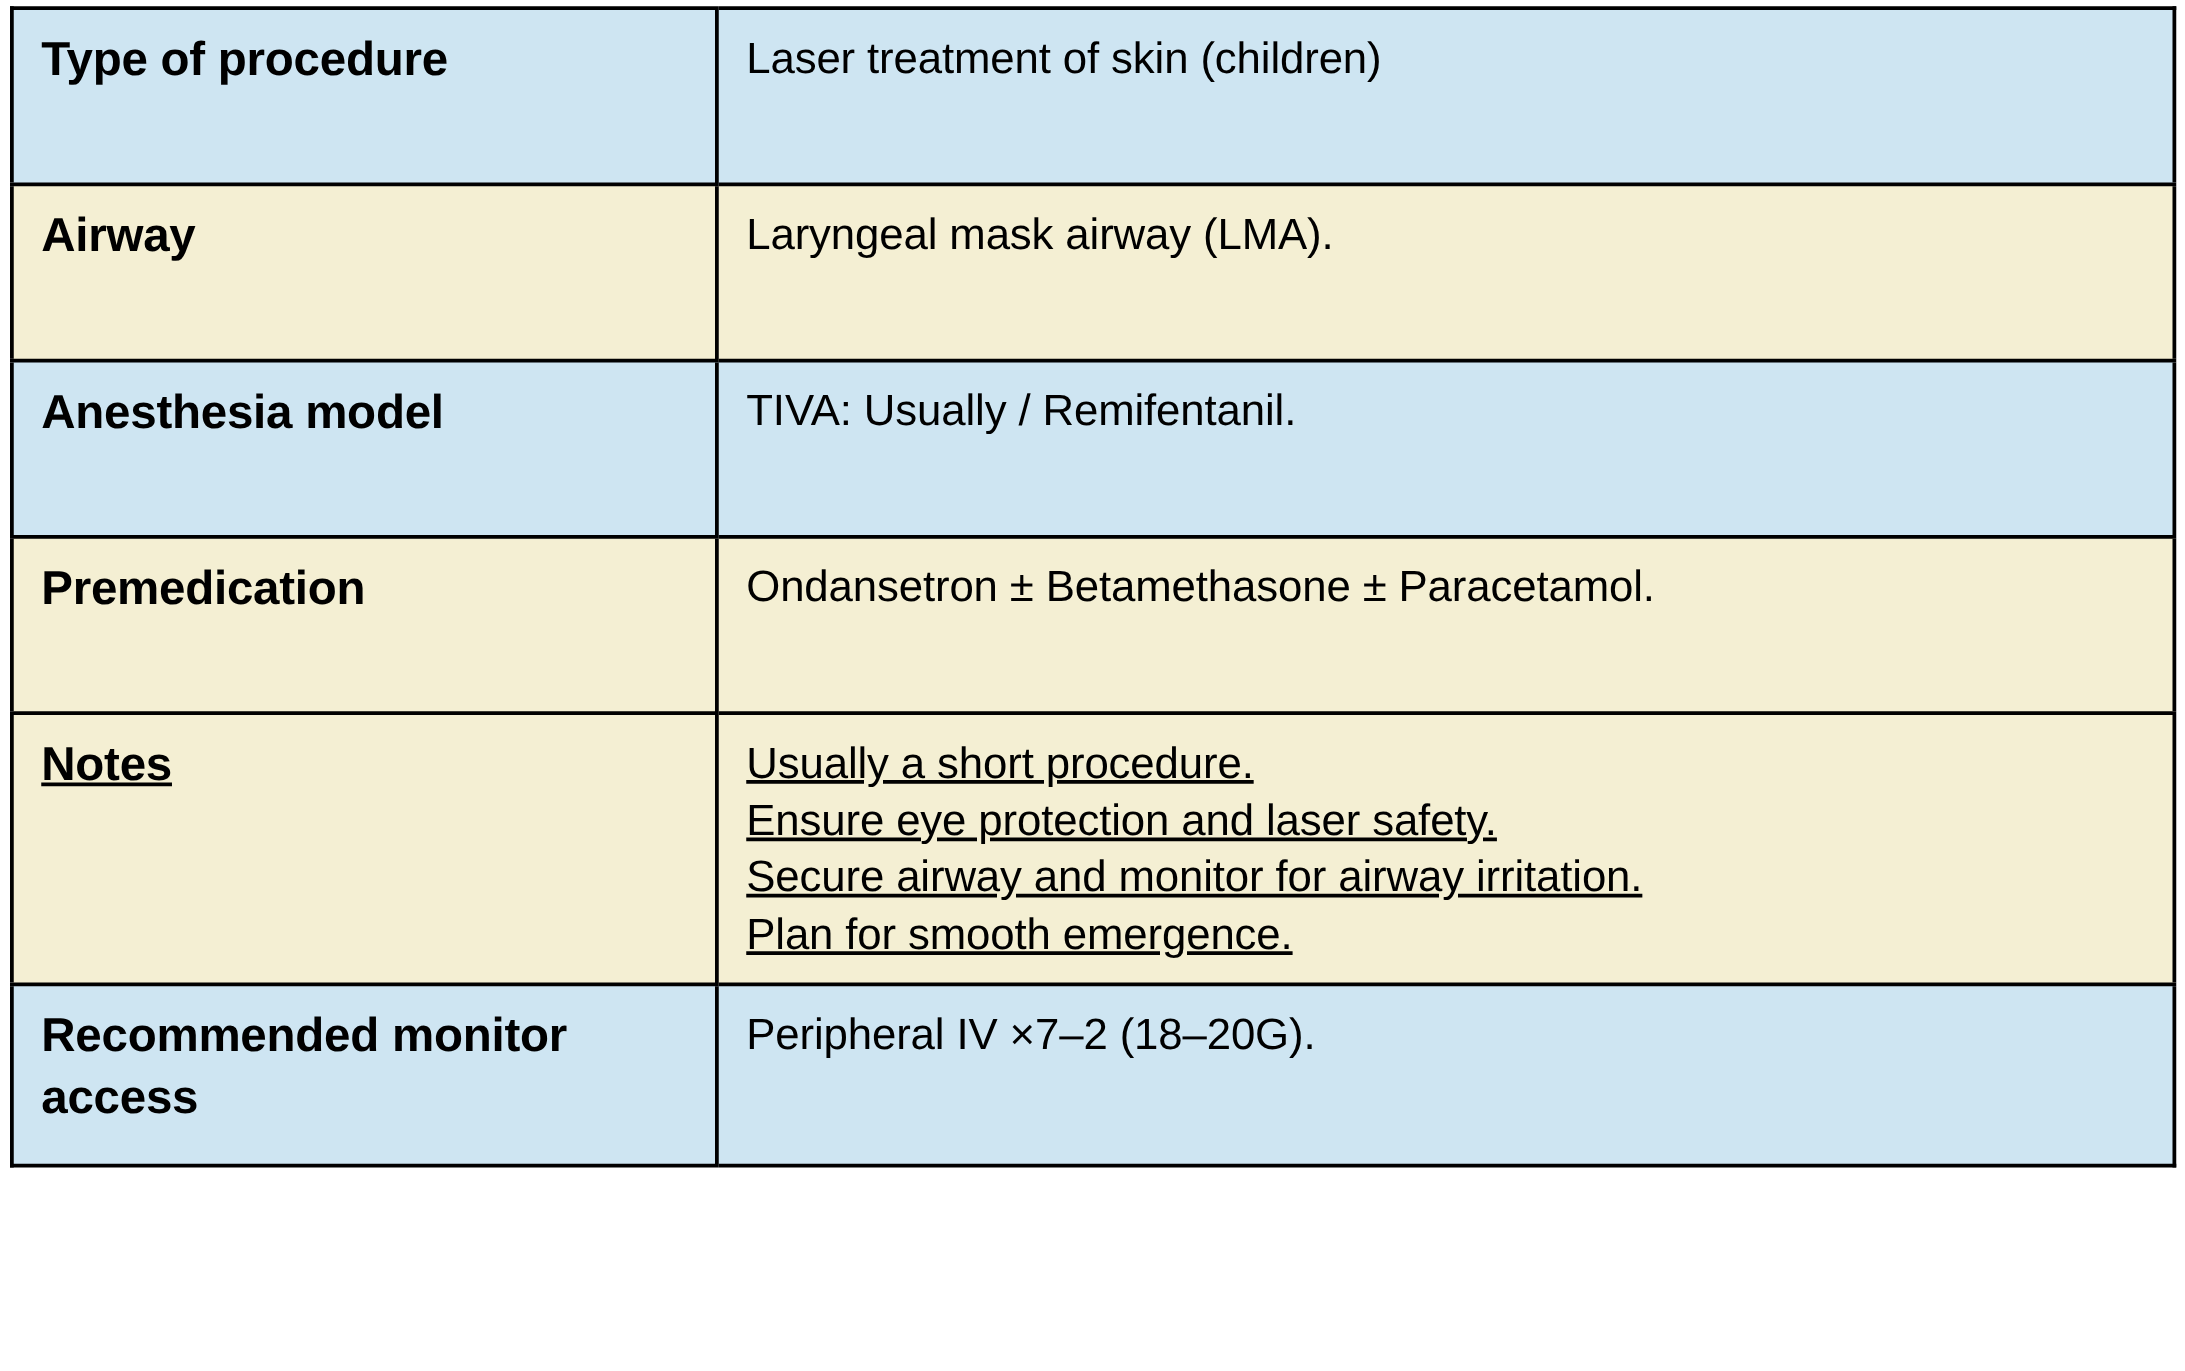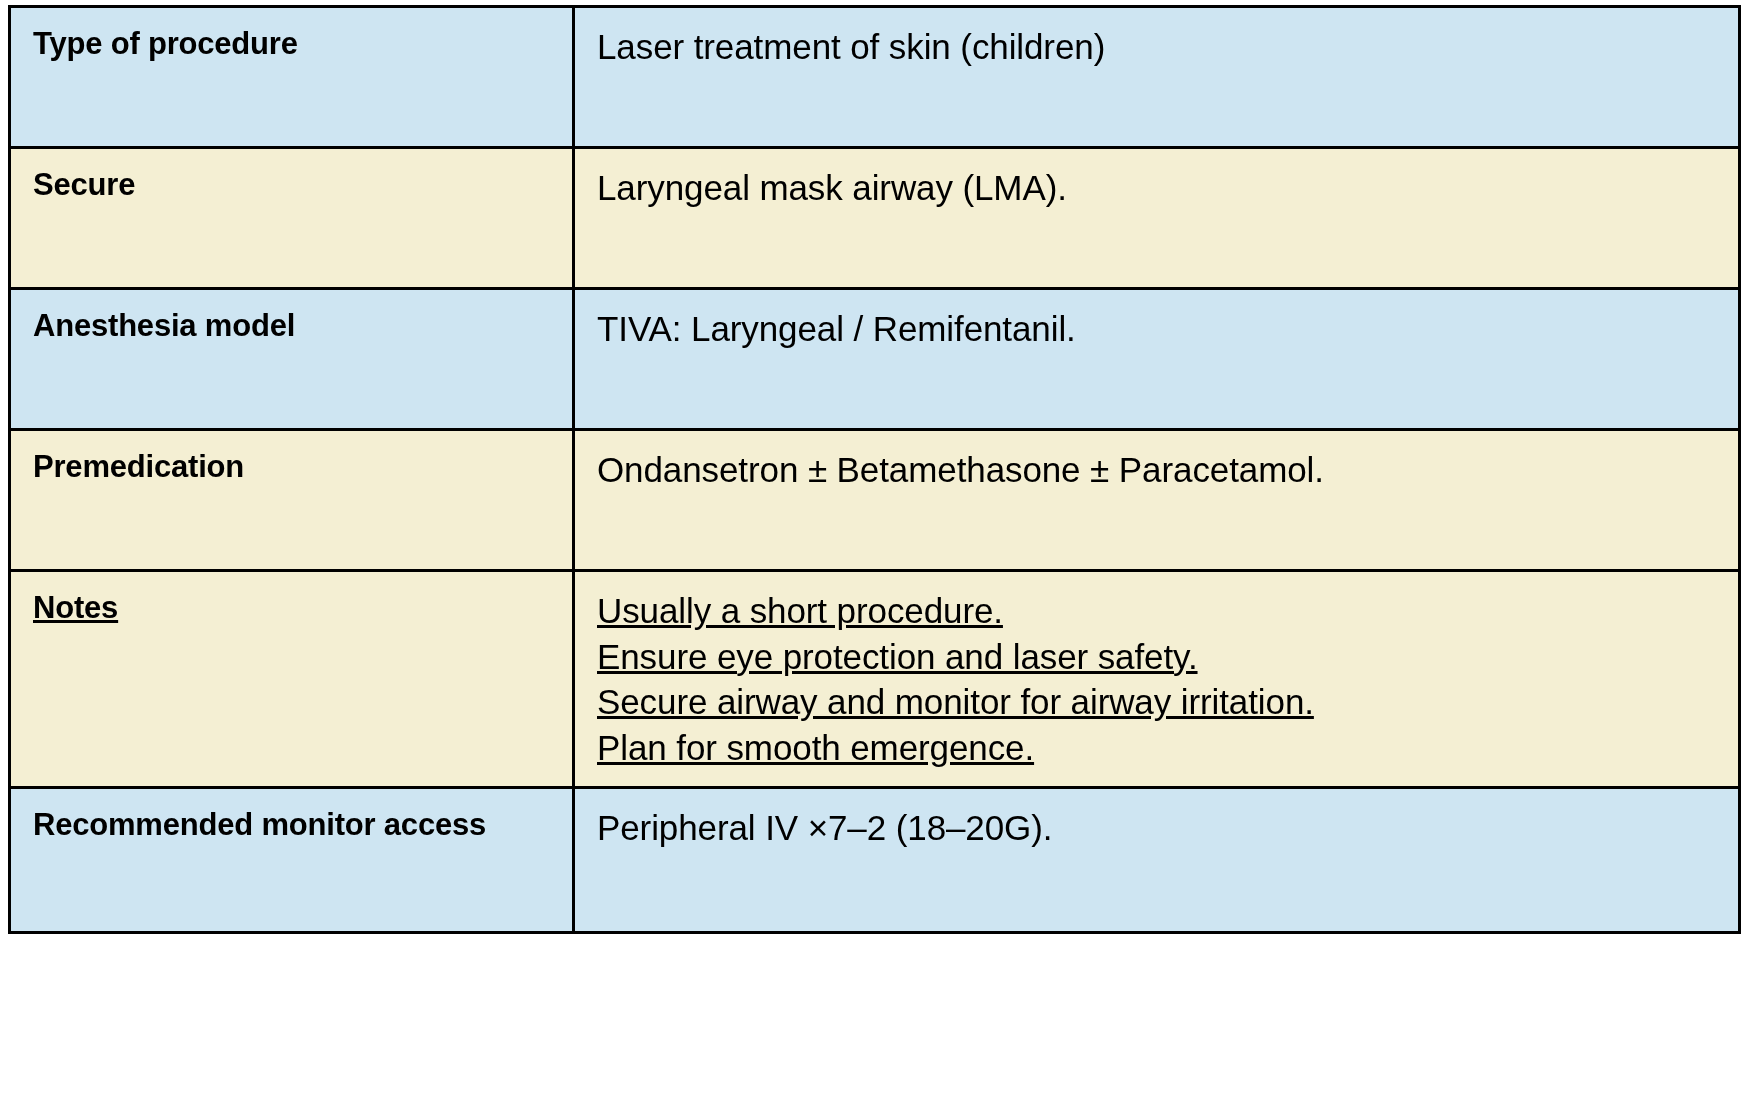--- a/index.html
+++ b/index.html
@@ -38,21 +38,21 @@
     border-bottom: none;
   }
   table.proc-table td {
     vertical-align: top;
     padding: 16px 20px 16px 22px;
     line-height: 1.30;
     color: #000000;
   }
   td.label-cell {
     font-weight: bold;
-    font-size: 31px;
+    font-size: 38px;
     border-right: 3px solid #000000;
     letter-spacing: -0.2px;
   }
   td.value-cell {
     font-weight: normal;
     font-size: 35px;
     letter-spacing: -0.1px;
   }
   tr.row-blue td { background: #cee5f2; }
   tr.row-cream td { background: #f4efd3; }
@@ -82,32 +82,32 @@
         <tr class="row-blue" data-row="0">
           <td class="label-cell">
             <span class="label-text">Type of procedure</span>
           </td>
           <td class="value-cell">
             <span class="value-line">Laser treatment of skin (children)</span>
           </td>
         </tr>
         <tr class="row-cream" data-row="1">
           <td class="label-cell">
-            <span class="label-text">Secure</span>
+            <span class="label-text">Airway</span>
           </td>
           <td class="value-cell">
             <span class="value-line">Laryngeal mask airway (LMA).</span>
           </td>
         </tr>
         <tr class="row-blue" data-row="2">
           <td class="label-cell">
             <span class="label-text">Anesthesia model</span>
           </td>
           <td class="value-cell">
-            <span class="value-line">TIVA: Laryngeal / Remifentanil.</span>
+            <span class="value-line">TIVA: Usually / Remifentanil.</span>
           </td>
         </tr>
         <tr class="row-cream" data-row="3">
           <td class="label-cell">
             <span class="label-text">Premedication</span>
           </td>
           <td class="value-cell">
             <span class="value-line">Ondansetron ± Betamethasone ± Paracetamol.</span>
           </td>
         </tr>

